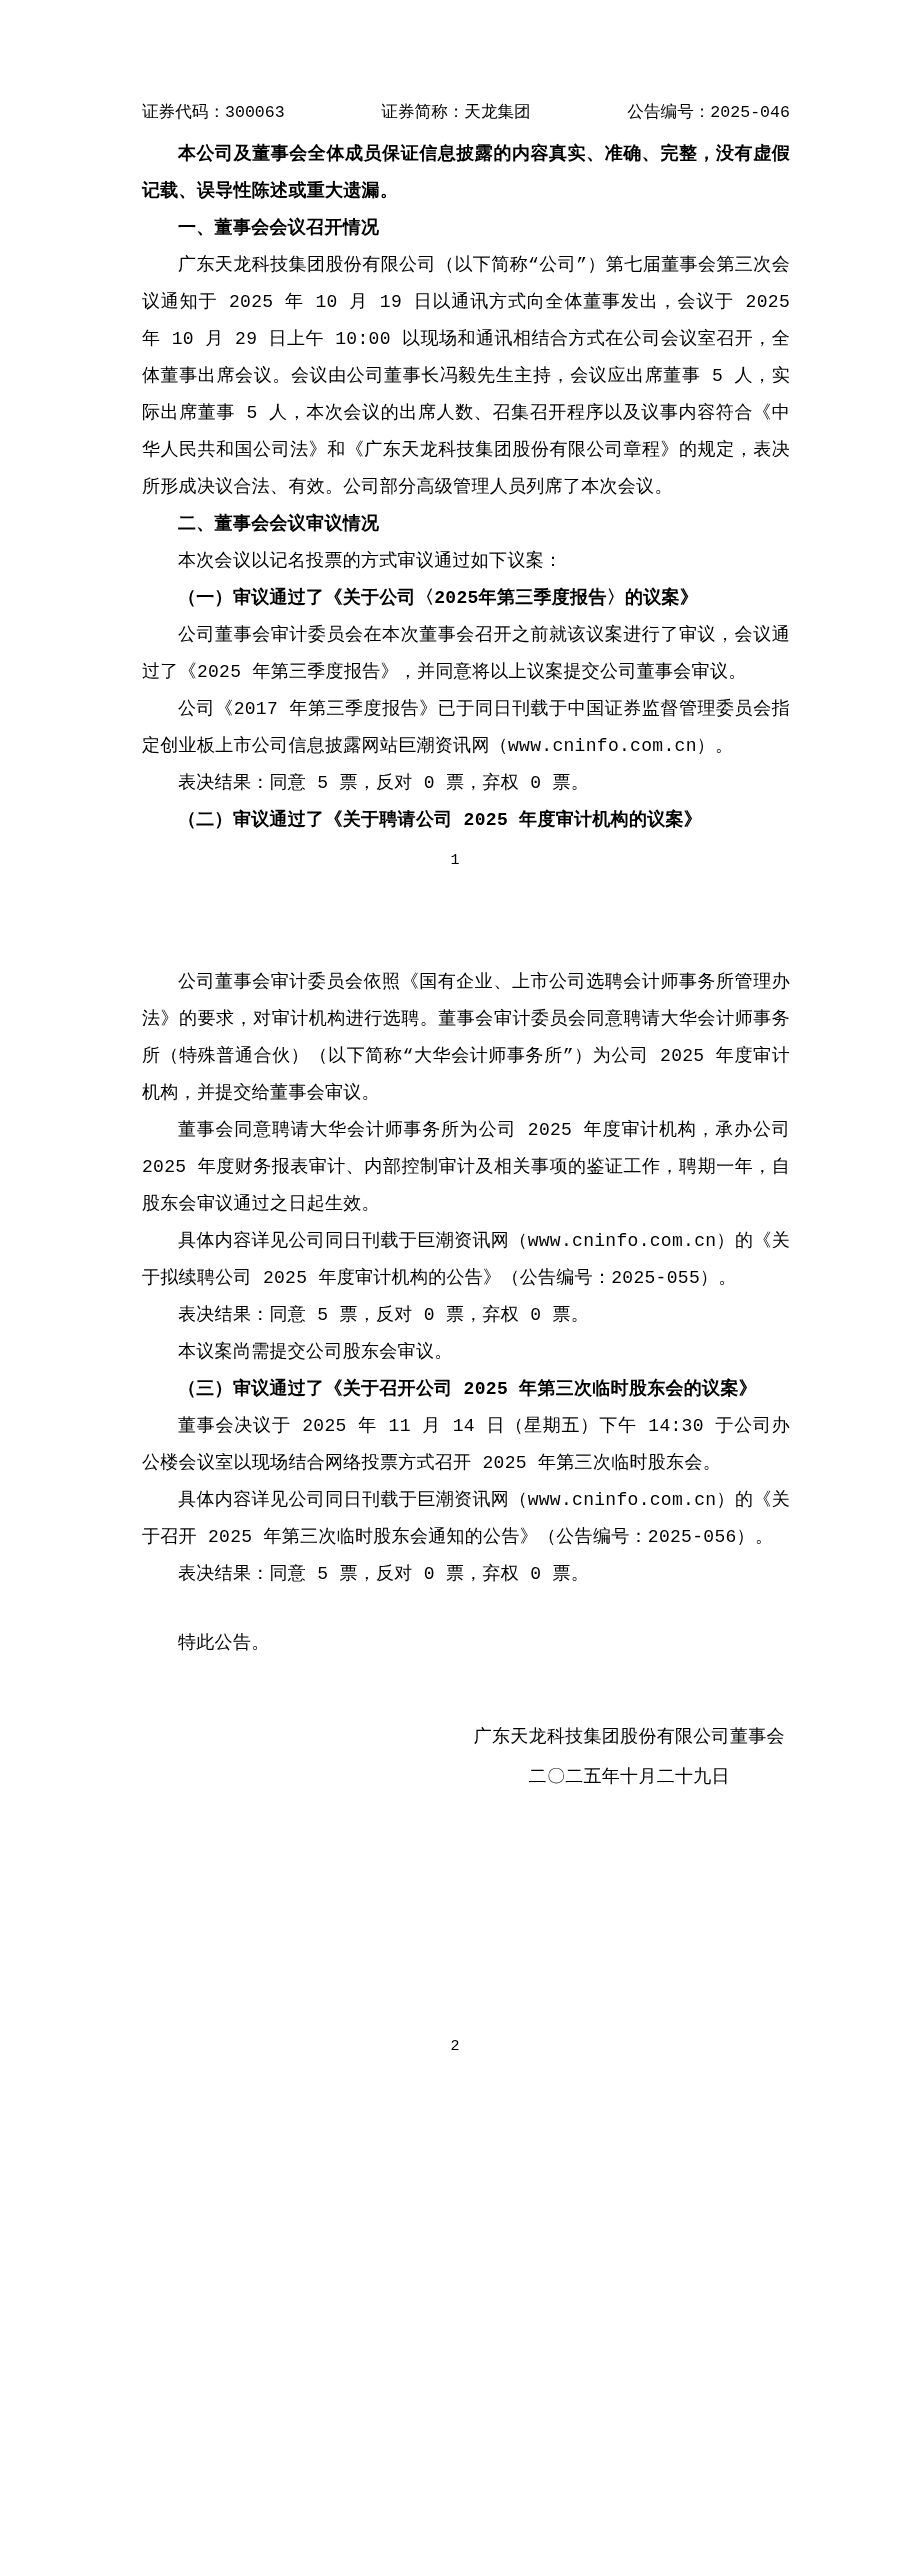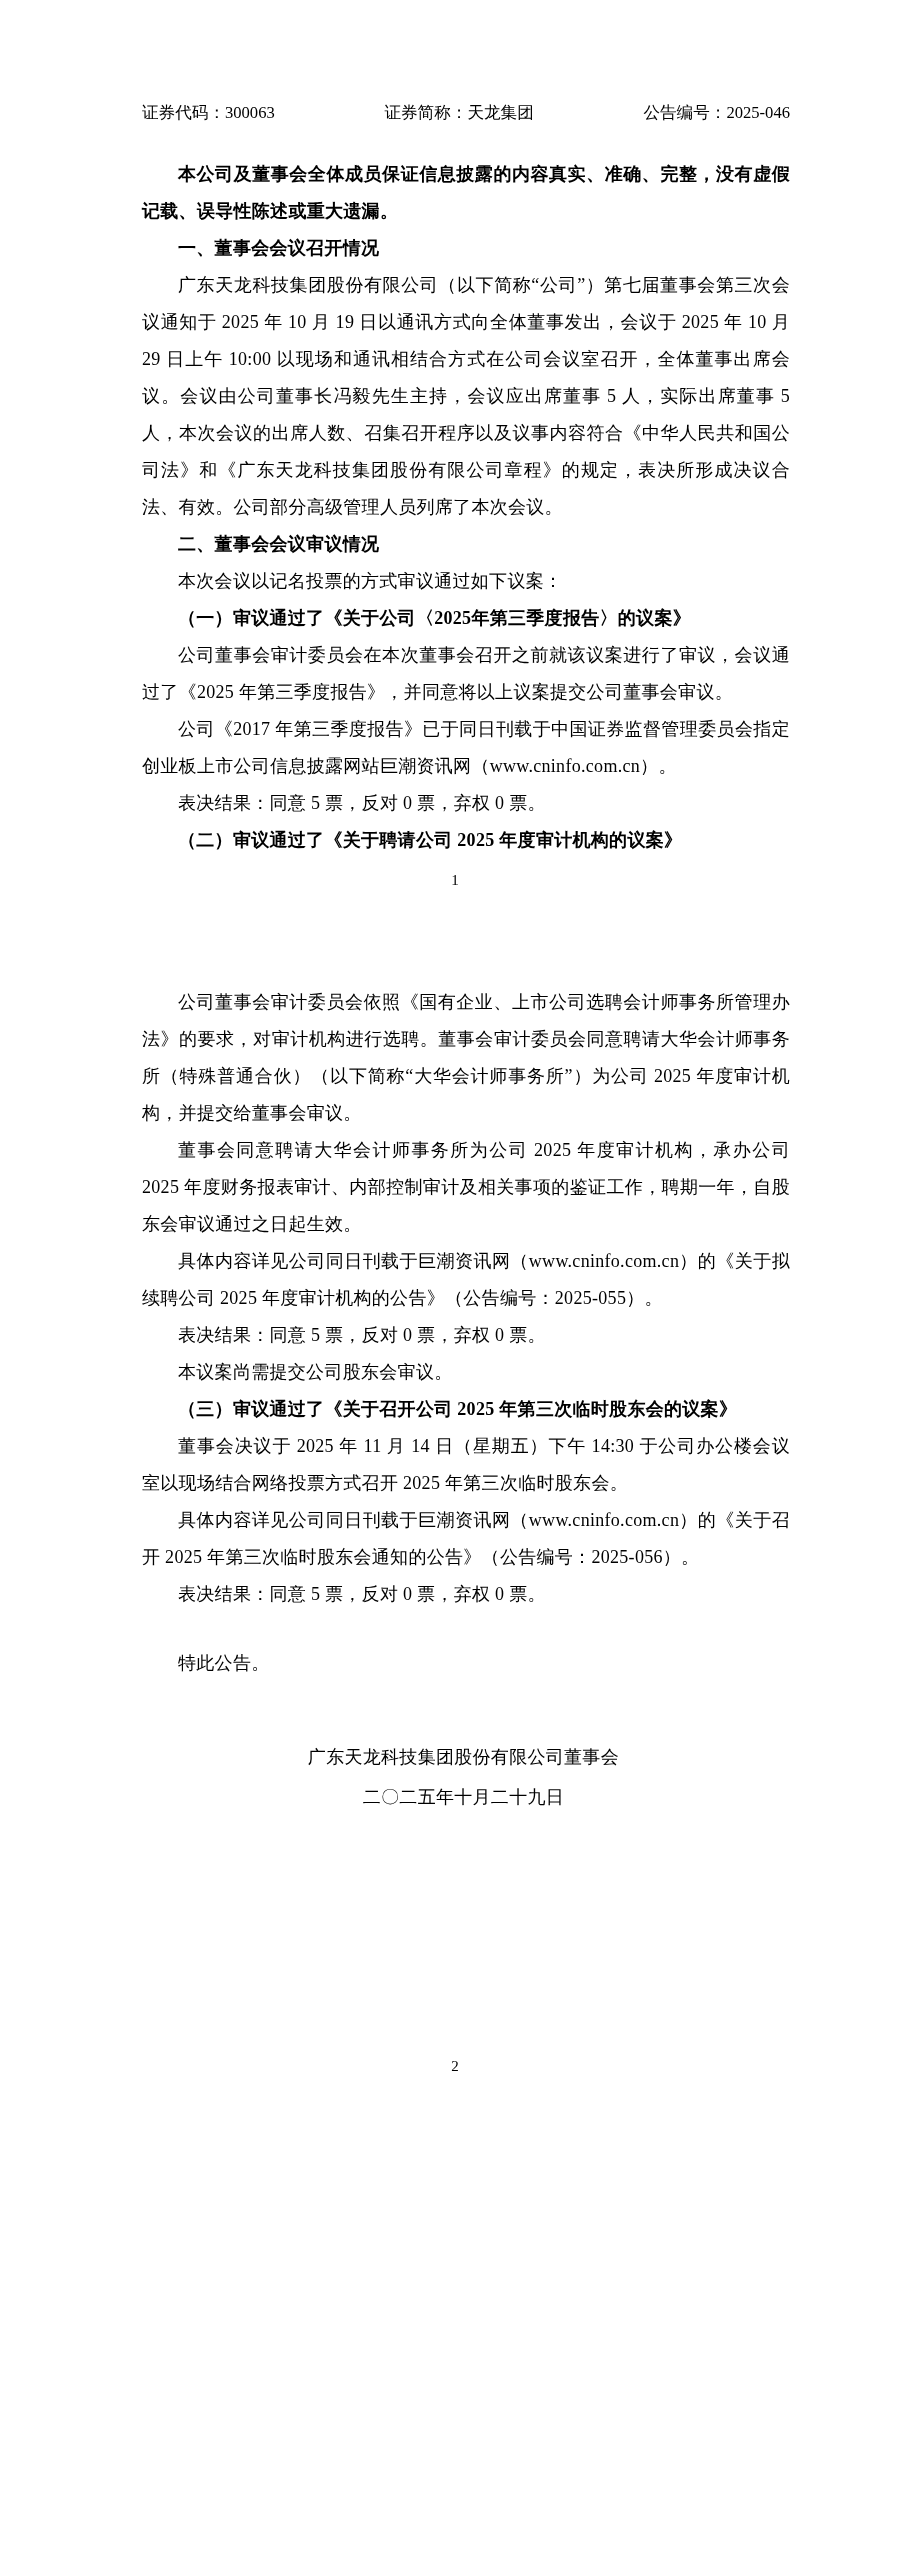--- a/index.html
+++ b/index.html
@@ -11,21 +11,21 @@
     width: 910px;
     height: 2576px;
     overflow: hidden;
   }
   .doc {
     position: relative;
     width: 910px;
     height: 2576px;
     background: #ffffff;
     color: #000000;
-    font-family: Liberation Serif, serif;
+    font-family: Liberation Mono, monospace;
   }
   .inner {
     margin-left: 142px;
     margin-right: 120px; 
   }
   .header-row {
     padding-top: 101px;
     display: flex;
     justify-content: space-between;
     font-size: 16.6px;
@@ -41,42 +41,42 @@
   }
   .p {
     margin: 0;
     font-size: 18px;
     line-height: 37px;
     text-align: justify;
     text-indent: 36px;
     letter-spacing: 0.3px;
   }
   .notice {
-    margin-top: 32px;
+    margin-top: 12px;
     font-weight: bold;
   }
   .h {
     font-weight: bold;
   }
   .pagenum {
     margin-top: 10.3px;
     text-align: center;
     font-size: 15px;
     line-height: 23px;
   }
   .page2-start {
     margin-top: 92px;
   }
   .closing {
     margin-top: 32px;
   }
   .sig-wrap {
     margin-top: 55px;
     display: flex;
-    justify-content: center;
+    justify-content: flex-end;
   }
   .sig-block {
     margin-right: 5.2px; 
     text-align: center;
     font-size: 18px;
     line-height: 40px;
     letter-spacing: 0.3px;
   }
   .pagenum-2 {
     margin-top: 238px;

